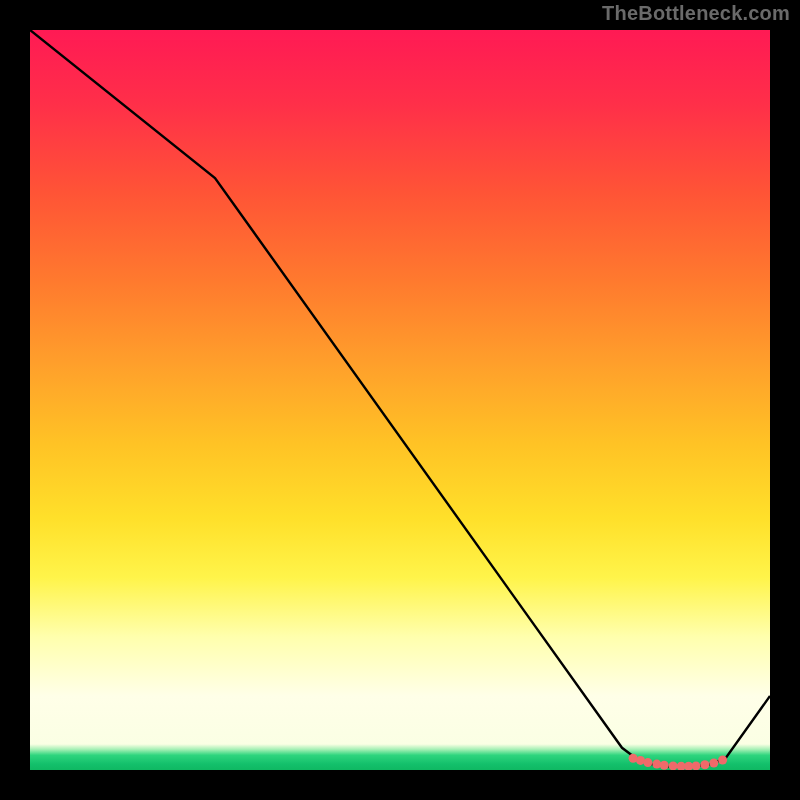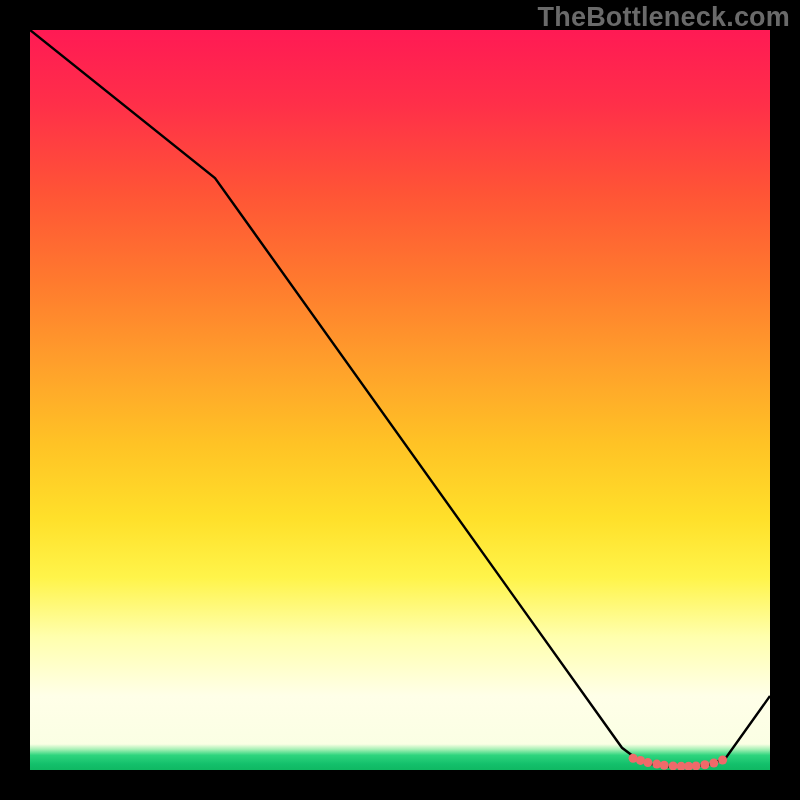--- a/index.html
+++ b/index.html
@@ -15,21 +15,21 @@
     position: relative;
     width: 800px;
     height: 800px;
     background: #000;
   }
   .watermark {
     position: absolute;
     top: 2px;
     right: 10px;
     color: #6a6a6a;
-    font-size: 27px;
+    font-size: 20px;
     font-weight: 600;
     letter-spacing: 0.2px;
     z-index: 5;
     pointer-events: none;
   }
   .plot-area {
     position: absolute;
     left: 30px;
     top: 30px;
     width: 740px;

